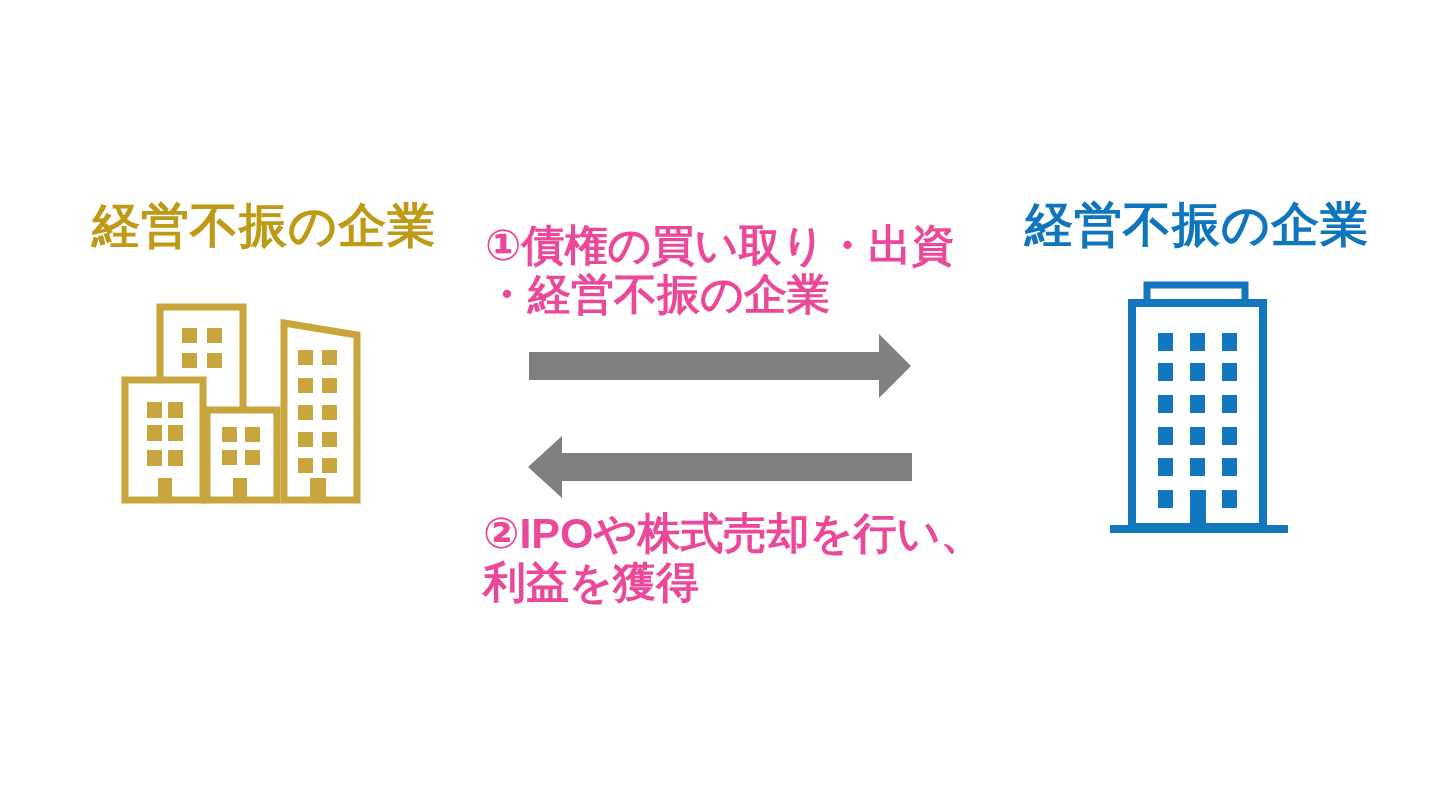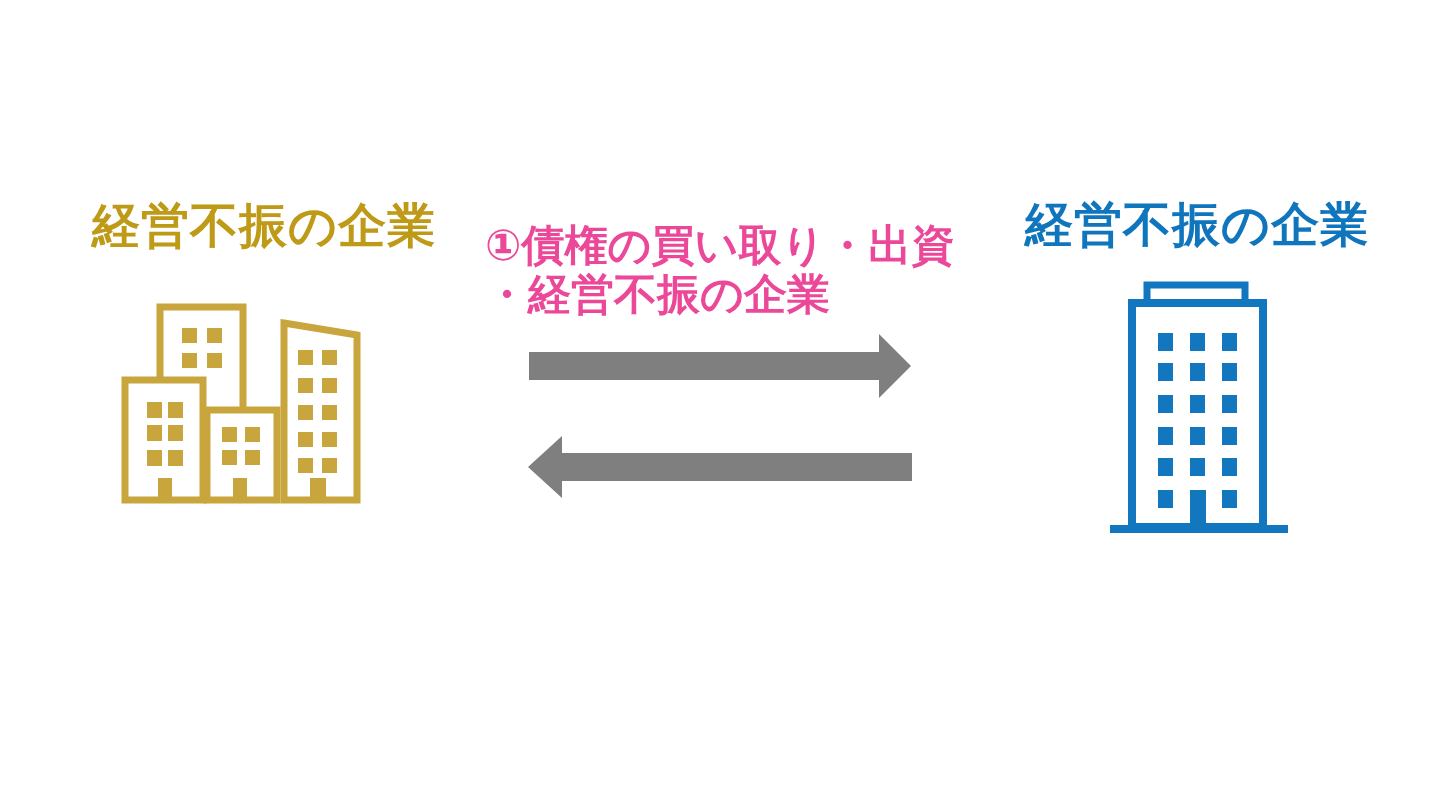--- a/index.html
+++ b/index.html
@@ -115,20 +115,24 @@
     <div>①債権の買い取り・出資</div>
     <div>・経営不振の企業</div>
   </div>
   <svg class="arrow-svg arrow-1" viewBox="0 0 382 64" xmlns="http://www.w3.org/2000/svg">
     <polygon points="0,18 350,18 350,0 382,32 350,64 350,46 0,46" fill="#7F7F7F"></polygon>
   </svg>
 
   <svg class="arrow-svg arrow-2" viewBox="0 0 384 62" xmlns="http://www.w3.org/2000/svg">
     <polygon points="384,17 34,17 34,0 0,31 34,62 34,45 384,45" fill="#7F7F7F"></polygon>
   </svg>
+  <div class="flow-label flow-label-2">
+    <div>②IPOや株式売却を行い、</div>
+    <div>利益を獲得</div>
+  </div>
 
   <section>
     <h2 class="entity-title title-right">経営不振の企業</h2>
 
     <svg class="icon-right-tower" viewBox="-2 -2 184 256" xmlns="http://www.w3.org/2000/svg">
 
       <g fill="#ffffff" stroke="#1277BE">
         <rect x="39" y="4" width="98" height="20" stroke-width="7"></rect>
         <rect x="24" y="22" width="131" height="224" stroke-width="8"></rect>
       </g>

